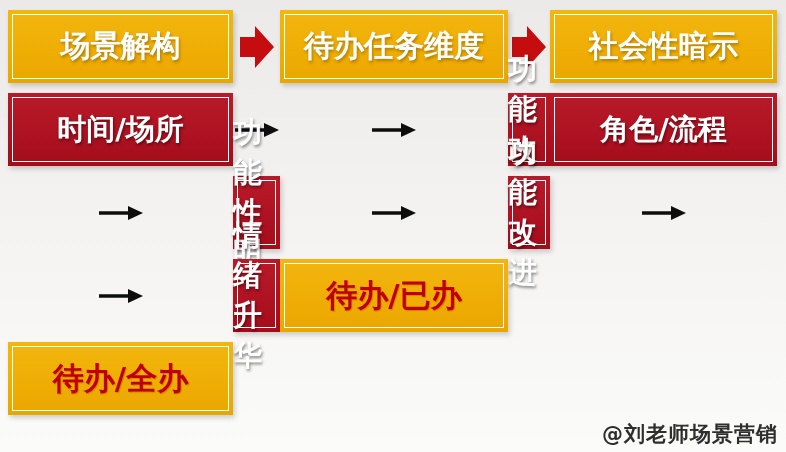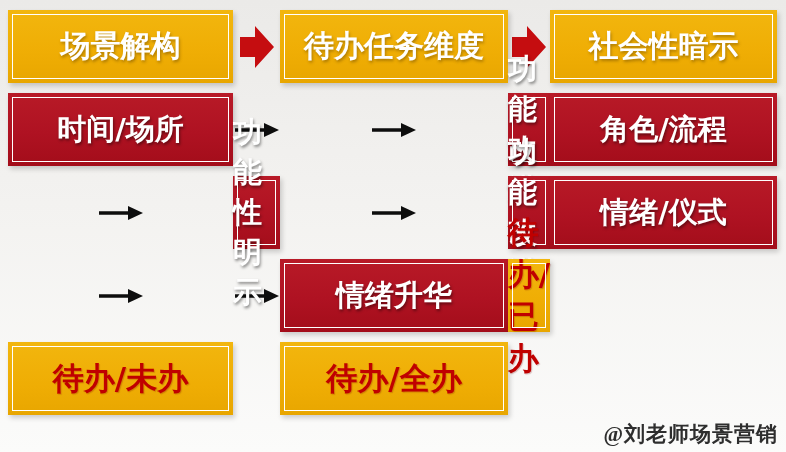--- a/index.html
+++ b/index.html
@@ -43,21 +43,20 @@
   .connector{
     display:flex;align-items:center;justify-content:center;
   }
   .red-arrow polygon{fill:var(--arrow-red);}
   .black-arrow path{stroke:var(--arrow-black);stroke-width:3.5;fill:none;}
   .black-arrow polygon{fill:var(--arrow-black);}
   .watermark{
     position:absolute;right:8px;bottom:4px;
     font-size:21px;font-weight:bold;color:var(--watermark-text);
     letter-spacing:1px;
-    font-family:Liberation Serif, serif;
   }
 </style>
 </head>
 <body>
 
 <div class="grid">
 
   <div class="box gold">
     <span>场景解构</span>
   </div>
@@ -112,46 +111,40 @@
   <div class="connector">
     <svg class="black-arrow" width="44" height="18" viewBox="0 0 44 18" aria-hidden="true">
       <path d="M0 9 H31"></path>
         <polygon points="29,2 44,9 29,16"></polygon>
     </svg>
   </div>
   <div class="box crimson">
     <span>功能改进</span>
   </div>
 
-  <div class="box crimson">
-    <span>情绪/仪式</span>
-  </div>
   <div class="connector">
     <svg class="black-arrow" width="44" height="18" viewBox="0 0 44 18" aria-hidden="true">
       <path d="M0 9 H31"></path>
         <polygon points="29,2 44,9 29,16"></polygon>
     </svg>
   </div>
   <div class="connector">
     <svg class="black-arrow" width="44" height="18" viewBox="0 0 44 18" aria-hidden="true">
       <path d="M0 9 H31"></path>
         <polygon points="29,2 44,9 29,16"></polygon>
     </svg>
   </div>
   <div class="box crimson">
     <span>情绪升华</span>
   </div>
 
   <div class="box gold-footer">
     <span>待办/已办</span>
   </div>
   <div class="connector"></div>
-  <div class="box gold-footer">
-    <span>待办/未办</span>
-  </div>
   <div class="connector"></div>
   <div class="box gold-footer">
     <span>待办/全办</span>
   </div>
 
 </div>
 
 <div class="watermark">@刘老师场景营销</div>
 
 </body></html>

